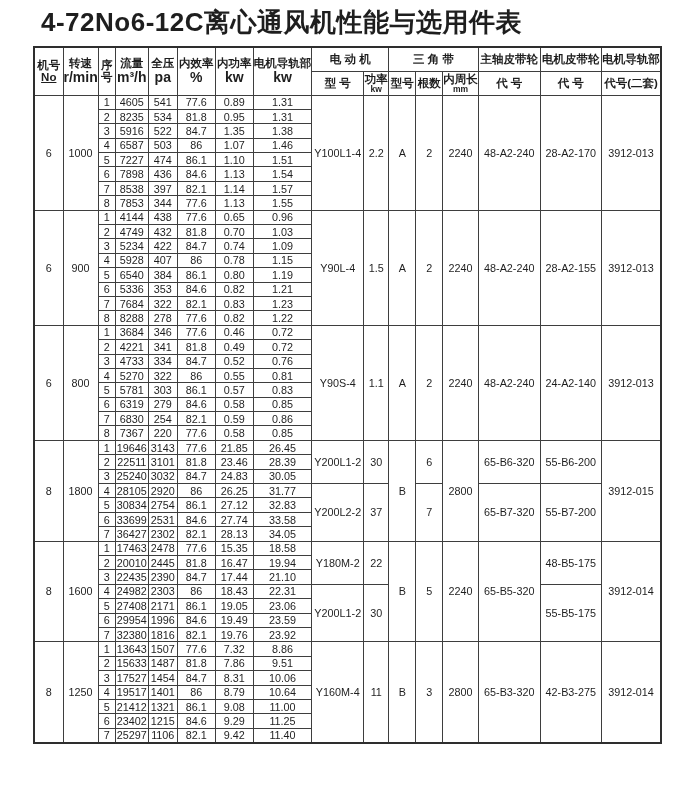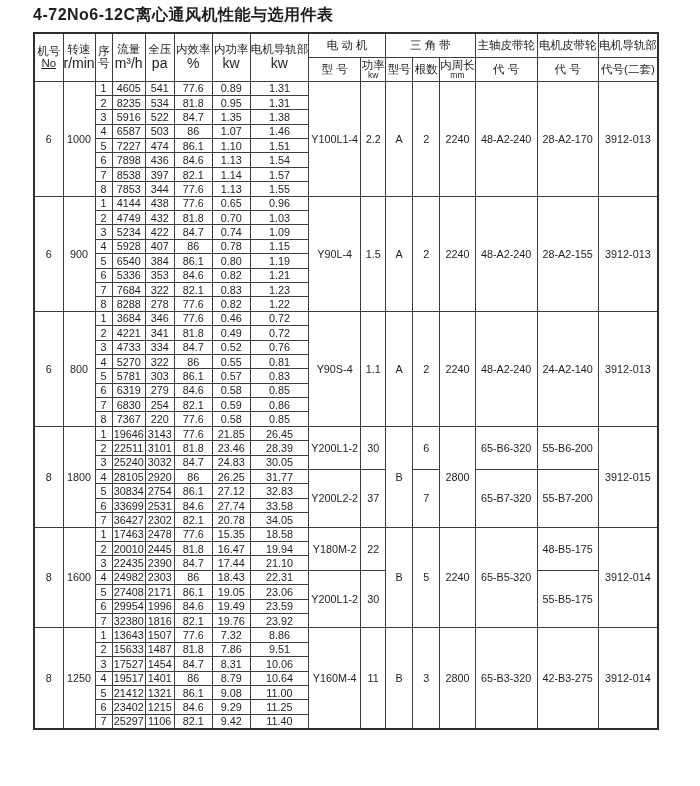--- a/index.html
+++ b/index.html
@@ -5,43 +5,44 @@
   * { margin:0; padding:0; box-sizing:border-box; }
   html,body { background:#ffffff; }
   body {
     width:700px; height:786px;
     font-family:"Liberation Sans", sans-serif;
     color:#1e1e1e;
     position:relative;
   }
   .page { position:absolute; left:33px; top:5px; }
   .title {
-    font-size:16px; font-weight:bold;
+    font-size:26px; font-weight:bold;
     letter-spacing:0.5px;
-    margin:0 0 6px 0;
+    margin:0 0 6px 8px;
     white-space:nowrap;
   }
   table.fan-table {
     border-collapse:collapse;
     table-layout:fixed;
     border:2px solid #2e2e2e;
   }
   th, td {
     border:1px solid #3e3e3e;
     text-align:center;
     vertical-align:middle;
     font-weight:normal;
     white-space:nowrap;
     overflow:hidden;
   }
   thead th {
     height:24px;
     font-size:11.5px;
     line-height:1.1;
     padding:1px 0;
+    font-weight:bold;
   }
   tbody td {
     height:14.4px;
     font-size:10.8px;
     padding:0 1px;
   }
   .line { display:block; }
   .unit { display:block; font-size:14px; }
   .sub  { display:block; font-size:8.5px; line-height:0.85; }
   .u { text-decoration:underline; }
@@ -412,21 +413,21 @@
           <td>2531</td>
           <td>84.6</td>
           <td>27.74</td>
           <td>33.58</td>
         </tr>
         <tr>
           <td>7</td>
           <td>36427</td>
           <td>2302</td>
           <td>82.1</td>
-          <td>20.78</td>
+          <td>28.13</td>
           <td>34.05</td>
         </tr>
         <tr>
           <td rowspan="7">8</td>
           <td rowspan="7">1600</td>
           <td>1</td>
           <td>17463</td>
           <td>2478</td>
           <td>77.6</td>
           <td>15.35</td>

